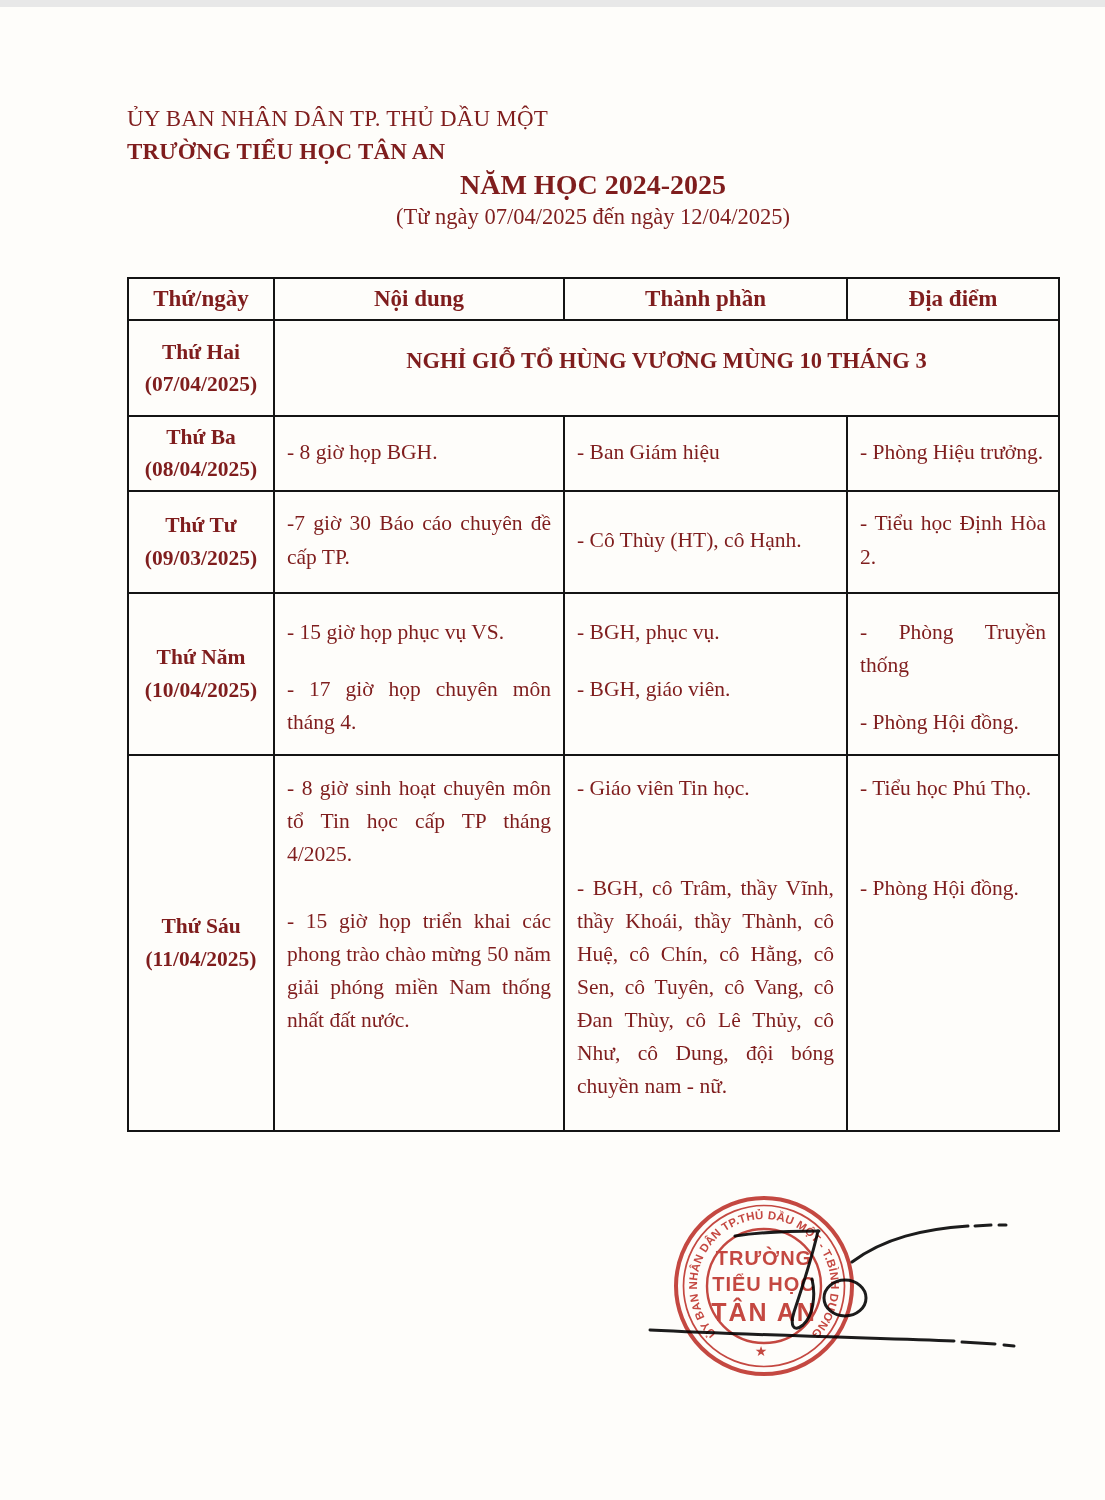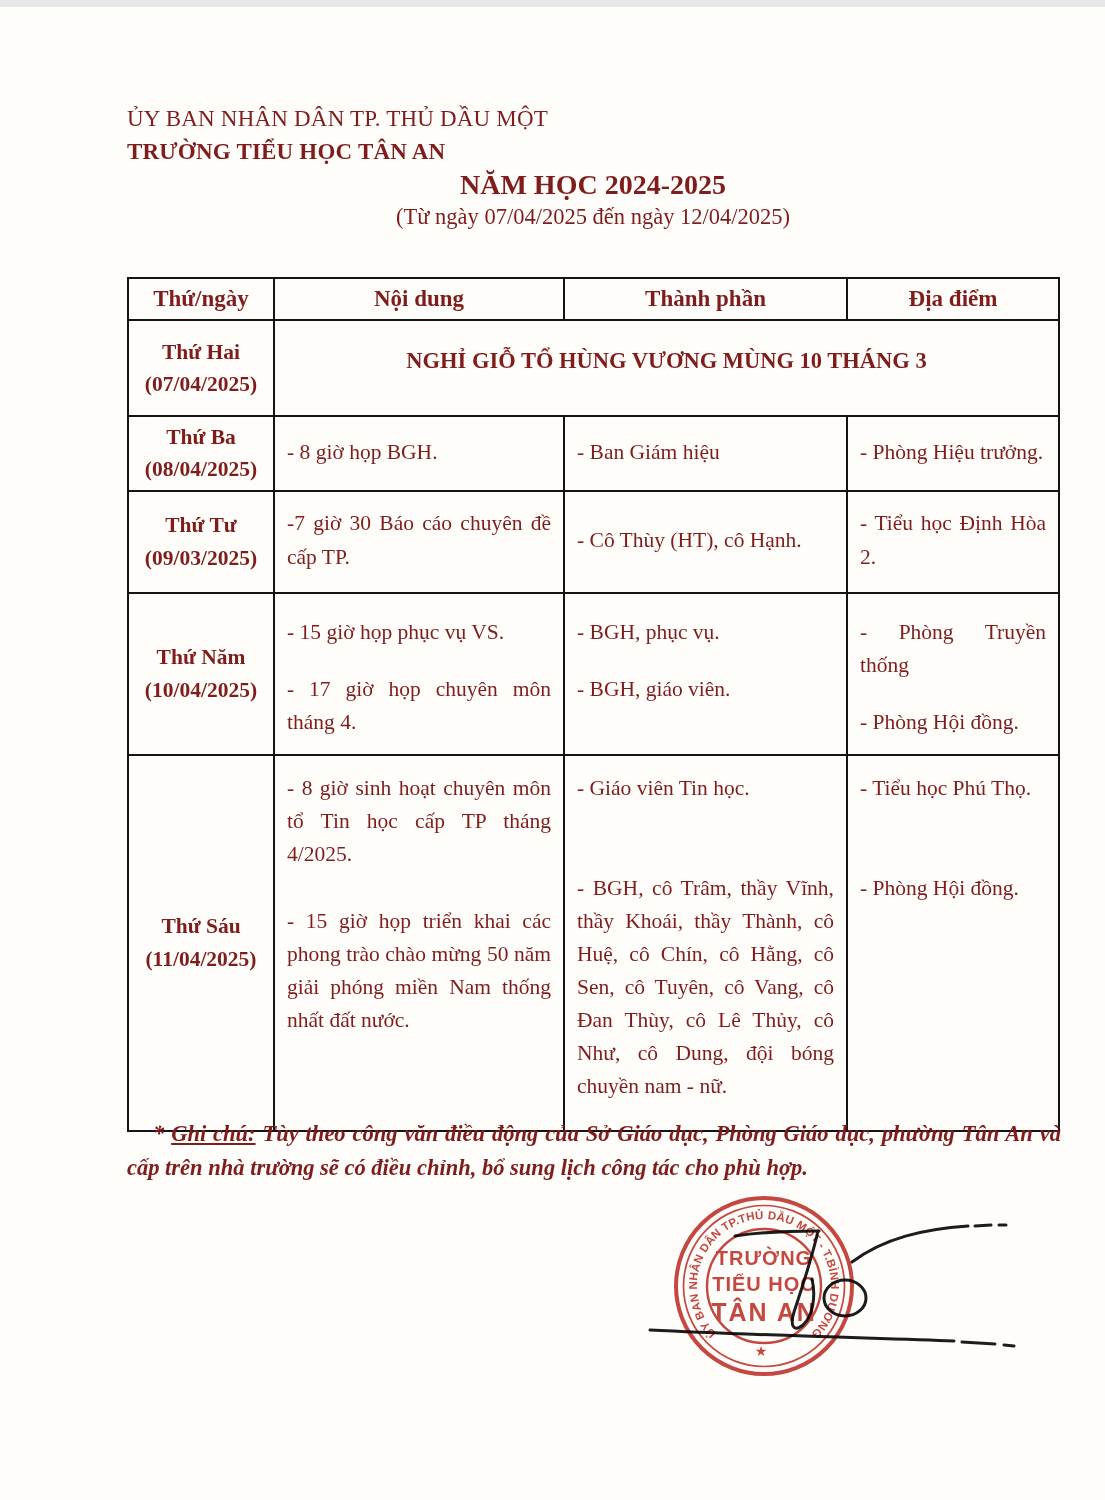--- a/index.html
+++ b/index.html
@@ -147,21 +147,20 @@
         <p class="gap-lg">- BGH, cô Trâm, thầy Vĩnh, thầy Khoái, thầy Thành, cô Huệ, cô Chín, cô Hằng, cô Sen, cô Tuyên, cô Vang, cô Đan Thùy, cô Lê Thủy, cô Như, cô Dung, đội bóng chuyền nam - nữ.</p>
       </td>
       <td class="c">
         <p>- Tiểu học Phú Thọ.</p>
         <p class="gap-lg">- Phòng Hội đồng.</p>
       </td>
     </tr>
   </tbody>
     </table>
 
-  <p class="note"><span>* </span><span class="u">Ghi chú:</span><span> Tùy theo công văn điều động của Sở Giáo dục, Phòng Giáo dục, phường Tân An và cấp trên nhà trường sẽ có điều chỉnh, bổ sung lịch công tác cho phù hợp.</span></p>
 
 
   <svg class="stamp" width="192" height="192" viewBox="0 0 192 192">
     <g fill="none" stroke="#c13a33">
       <circle cx="96" cy="96" r="88" stroke-width="4"></circle>
       <circle cx="96" cy="96" r="80.5" stroke-width="1.7"></circle>
       <circle cx="96" cy="96" r="57" stroke-width="2.4"></circle>
     </g>
     <defs>
       <path id="ringArc" d="M 48.6 143.4 A 67 67 0 1 1 143.4 143.4" fill="none"></path>

